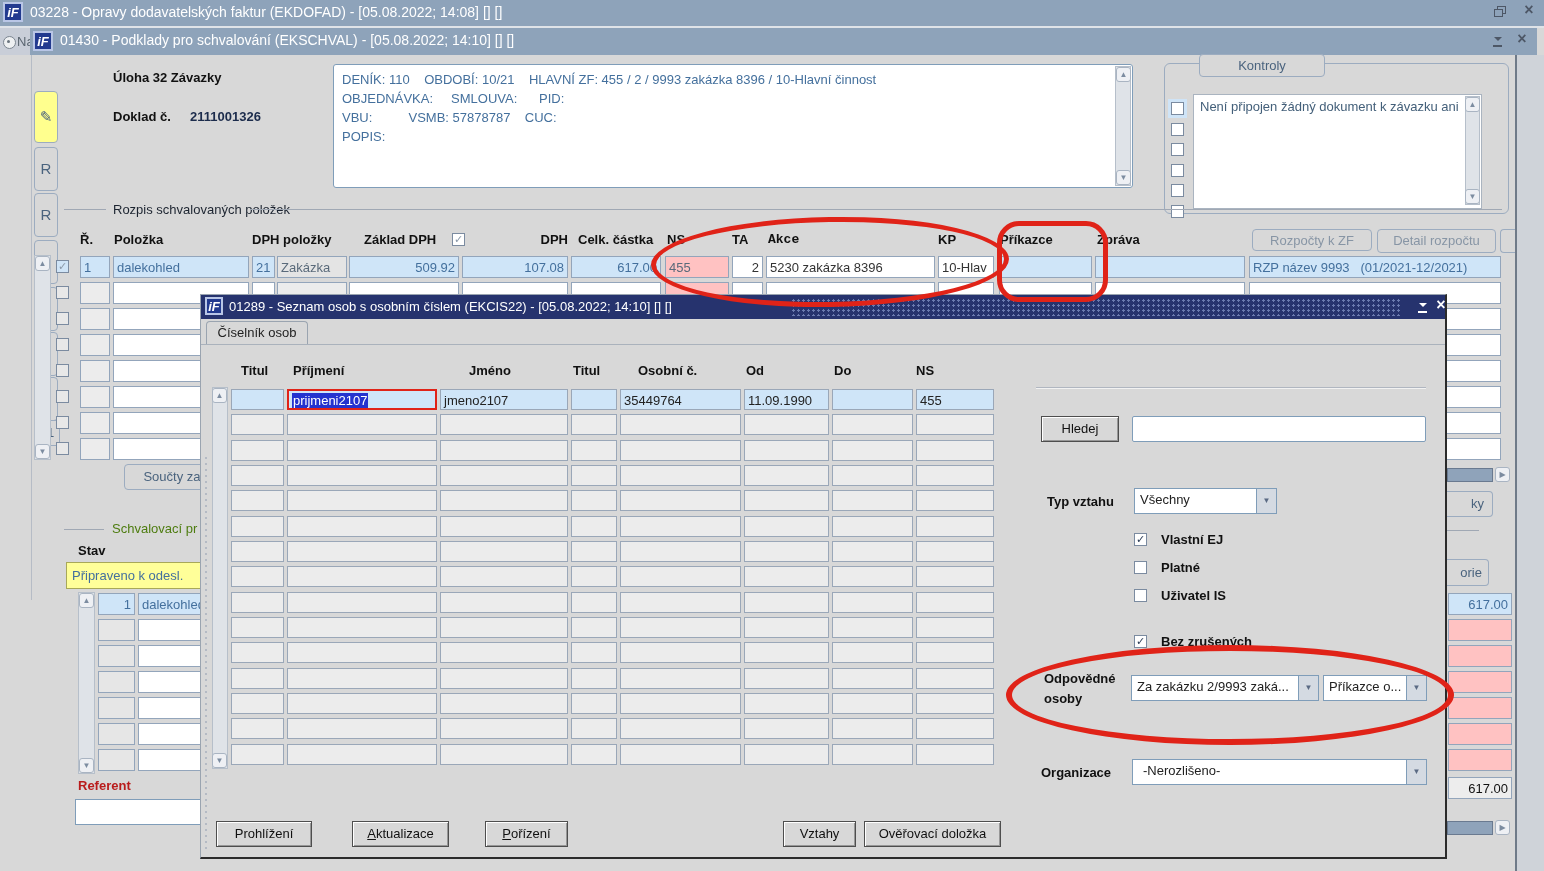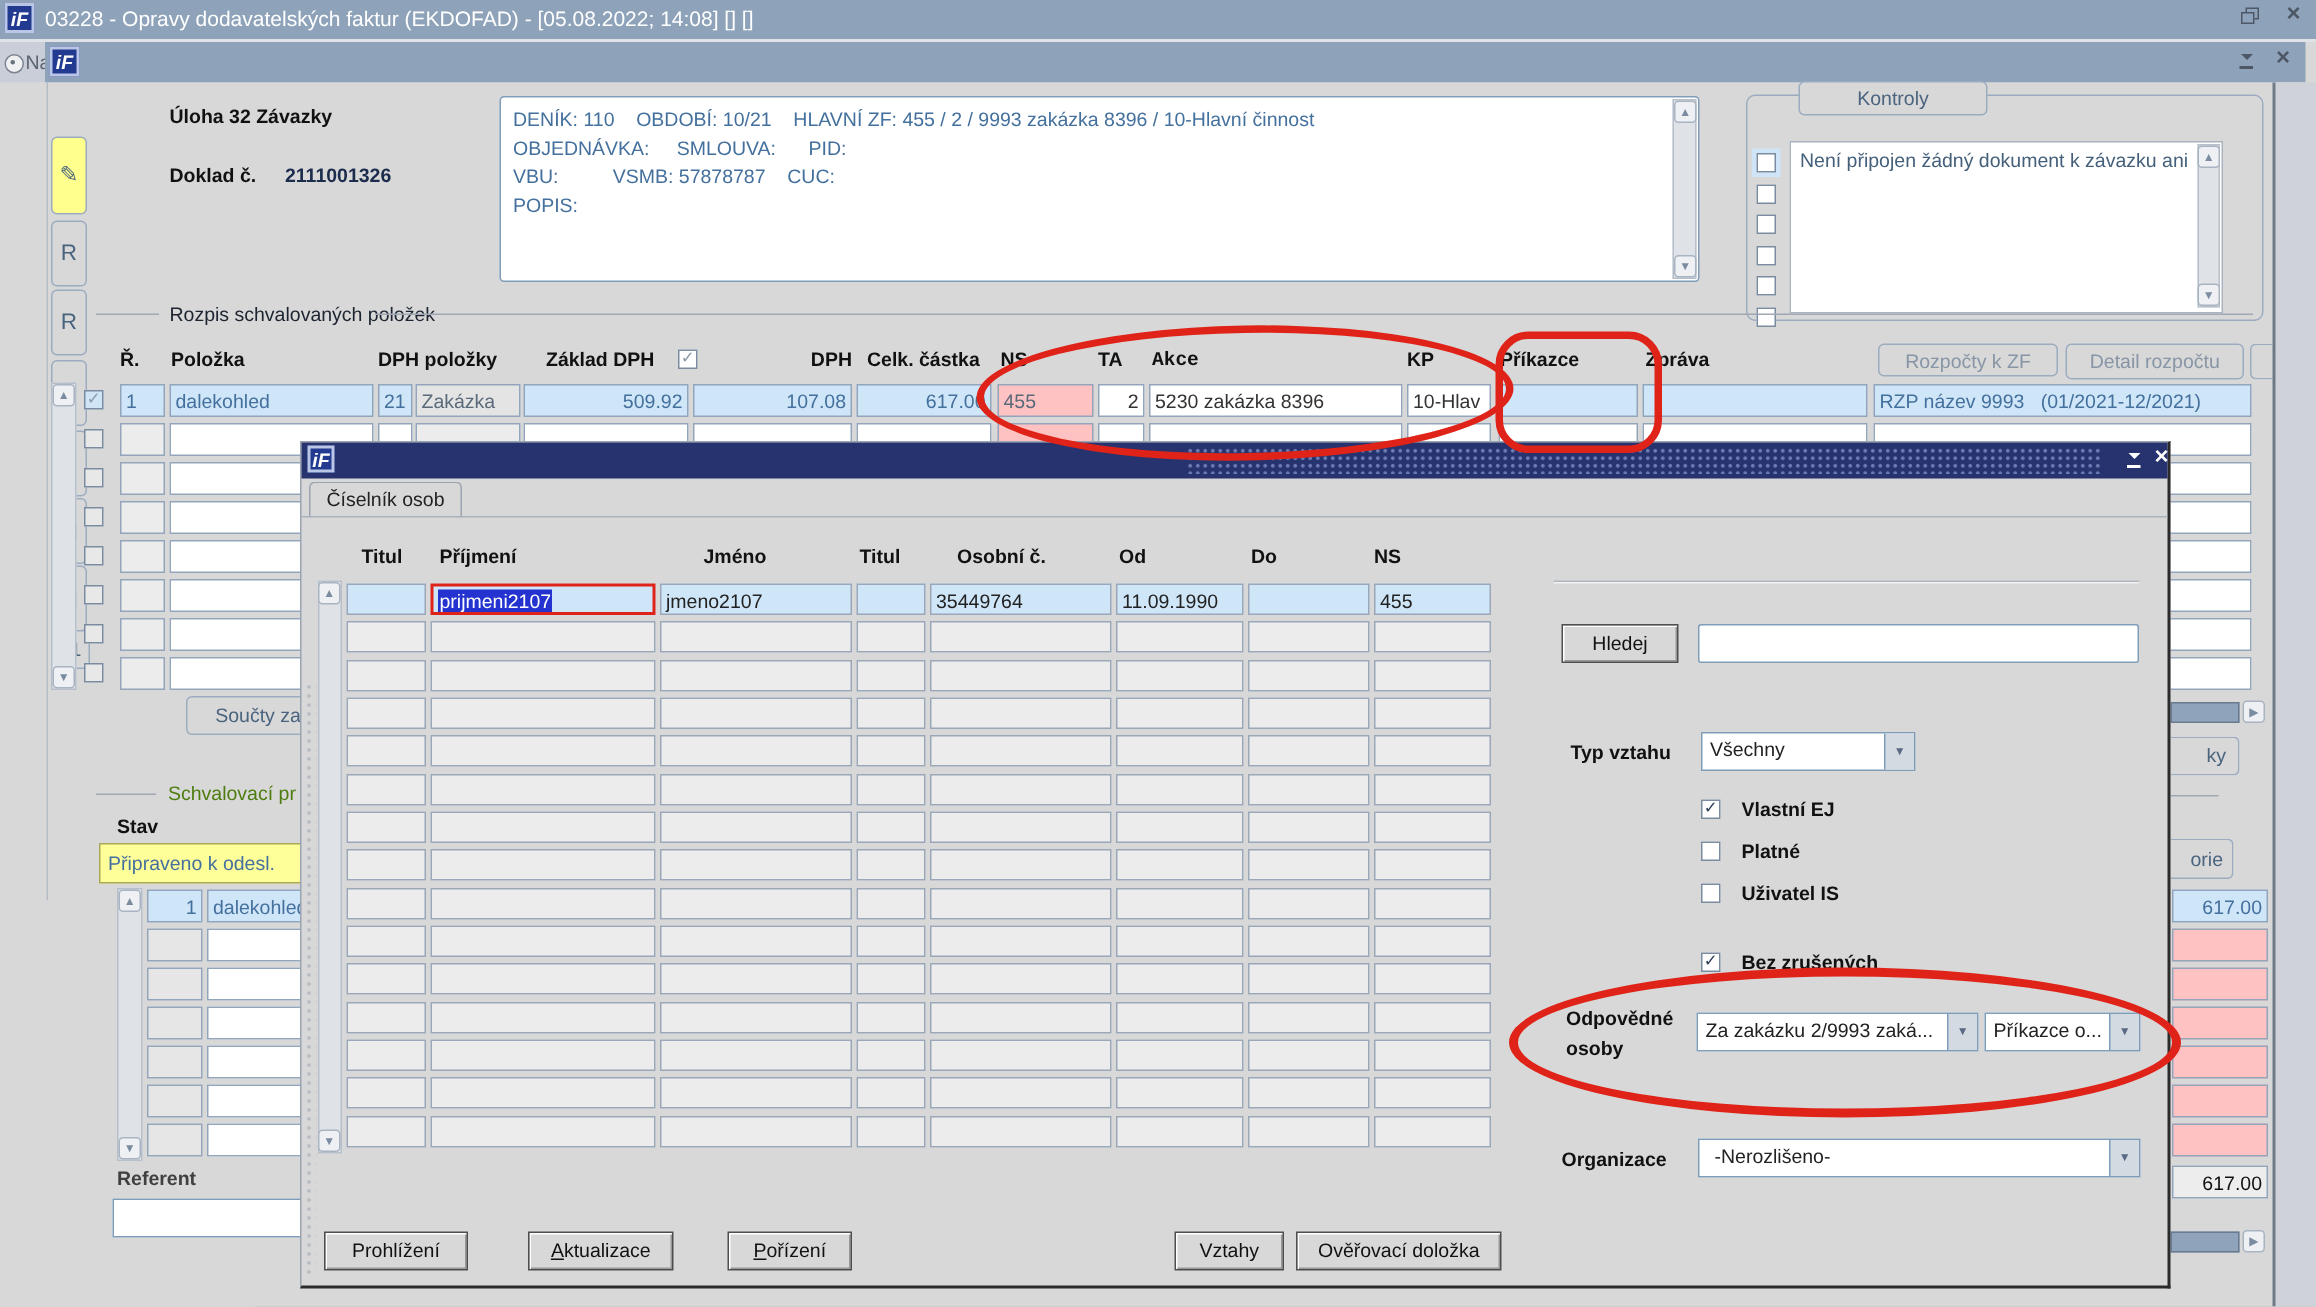--- a/index.html
+++ b/index.html
@@ -73,20 +73,21 @@
 
   <div class="abs" style="left:0;top:26px;width:1544px;height:2px;background:#dfe3e8;"></div>
 
   <div class="abs" style="left:0;top:28px;width:30px;height:27px;background:#c9ced8;">
     <span class="radio" style="position:absolute;left:3px;top:8px;"></span>
     <span style="position:absolute;left:17px;top:6px;color:#5a6570;">Na</span>
   </div>
 
   <div class="abs tbar" style="left:30px;top:28px;width:1507px;height:27px;">
     <span class="iflogo" style="left:3px;top:3px;">iF</span>
+    <span class="ttl">01430 - Podklady pro schvalování (EKSCHVAL) - [05.08.2022; 14:10]  []  []</span>
     <span class="wbtn" style="left:1459px;top:7px;"><span class="ico-rd"><b></b><u></u></span></span>
     <span class="wbtn" style="left:1484px;top:4px;">×</span>
   </div>
 
   <div class="abs" style="left:0;top:55px;width:1544px;height:816px;background:#d8d8d8;">
 
     <div class="abs" style="left:31px;top:0;width:1px;height:545px;background:#b6bcc6;"></div>
 
     <div class="abs gbtn" style="left:34px;top:36px;width:24px;height:52px;background:#ffff8e;font-size:15px;line-height:50px;"><span>✎</span></div>
     <div class="abs gbtn" style="left:34px;top:92px;width:24px;height:44px;font-size:15px;line-height:42px;"><span>R</span></div>
@@ -332,21 +333,21 @@
         <div class="t2row">
         <div class="cell" style="left:0;width:37px;background:#e6e6e6;"></div>
         <div class="cell" style="left:40px;width:122px;"></div>
       </div>
         <div class="t2row">
         <div class="cell" style="left:0;width:37px;background:#e6e6e6;"></div>
         <div class="cell" style="left:40px;width:122px;"></div>
       </div>
       </div>
 
-    <div class="abs bold" style="left:78px;top:723px;color:#404040;">Referent</div>
+    <div class="abs bold" style="left:78px;top:723px;color:#b91c1c;">Referent</div>
     <div class="abs field" style="left:75px;top:744px;width:132px;height:26px;"></div>
 
     <div class="abs" style="left:1447px;top:412px;width:66px;height:17px;">
       <span class="abs" style="left:0;top:1px;width:46px;height:14px;background:#8fa3ba;border:1px solid #6a7a90;box-sizing:border-box;"></span>
       <span class="sb-btn" style="left:48px;top:0px;">▶</span>
     </div>
     <div class="abs gbtn" style="left:1447px;top:436px;width:46px;height:26px;line-height:24px;border-left:none;border-radius:0 4px 4px 0;text-align:right;padding-right:8px;"><span>ky</span></div>
     <div class="line" style="left:1447px;top:475px;width:32px;"></div>
     <div class="abs gbtn" style="left:1447px;top:504px;width:42px;height:27px;line-height:25px;border-left:none;border-radius:0 4px 4px 0;text-align:right;padding-right:6px;"><span>orie</span></div>
 
@@ -380,20 +381,21 @@
       <span class="sb-btn" style="left:48px;top:0px;">▶</span>
     </div>
 
     <div class="abs" style="left:1515px;top:0;width:29px;height:816px;background:#cfd3d9;border-left:2px solid #6f7a88;box-sizing:border-box;"></div>
   </div>
 
   <div class="abs dlg" style="left:200px;top:294px;width:1247px;height:565px;background:#d8d8d8;border:1px solid #9aa4b0;border-right:2px solid #2b2b2b;border-bottom:2px solid #2b2b2b;box-sizing:border-box;z-index:20;">
 
     <div class="abs" style="left:0;top:0;right:0;height:24px;background:#26336e;">
       <span class="iflogo" style="left:4px;top:2px;width:18px;height:18px;line-height:15px;">iF</span>
+      <span class="abs" style="left:28px;top:4px;color:#fff;white-space:nowrap;">01289 - Seznam osob s osobním číslem (EKCIS22) - [05.08.2022; 14:10]  []  []</span>
       <span class="abs dots" style="left:590px;top:3px;width:610px;height:18px;"></span>
       <span class="wbtn" style="left:1213px;top:6px;"><span class="ico-rd"><b></b><u></u></span></span>
       <span class="wbtn" style="left:1232px;top:3px;">×</span>
     </div>
 
     <div class="abs" style="left:5px;top:26px;width:100px;height:23px;background:#d8d8d8;border:1px solid #9aa4b0;border-bottom:none;border-radius:4px 4px 0 0;text-align:center;line-height:22px;color:#222;"><span>Číselník osob</span></div>
     <div class="abs" style="left:0;top:49px;right:0;height:1px;background:#aab2bc;"></div>
 
     <div class="abs dots2" style="left:2px;top:160px;width:8px;height:395px;"></div>
 

